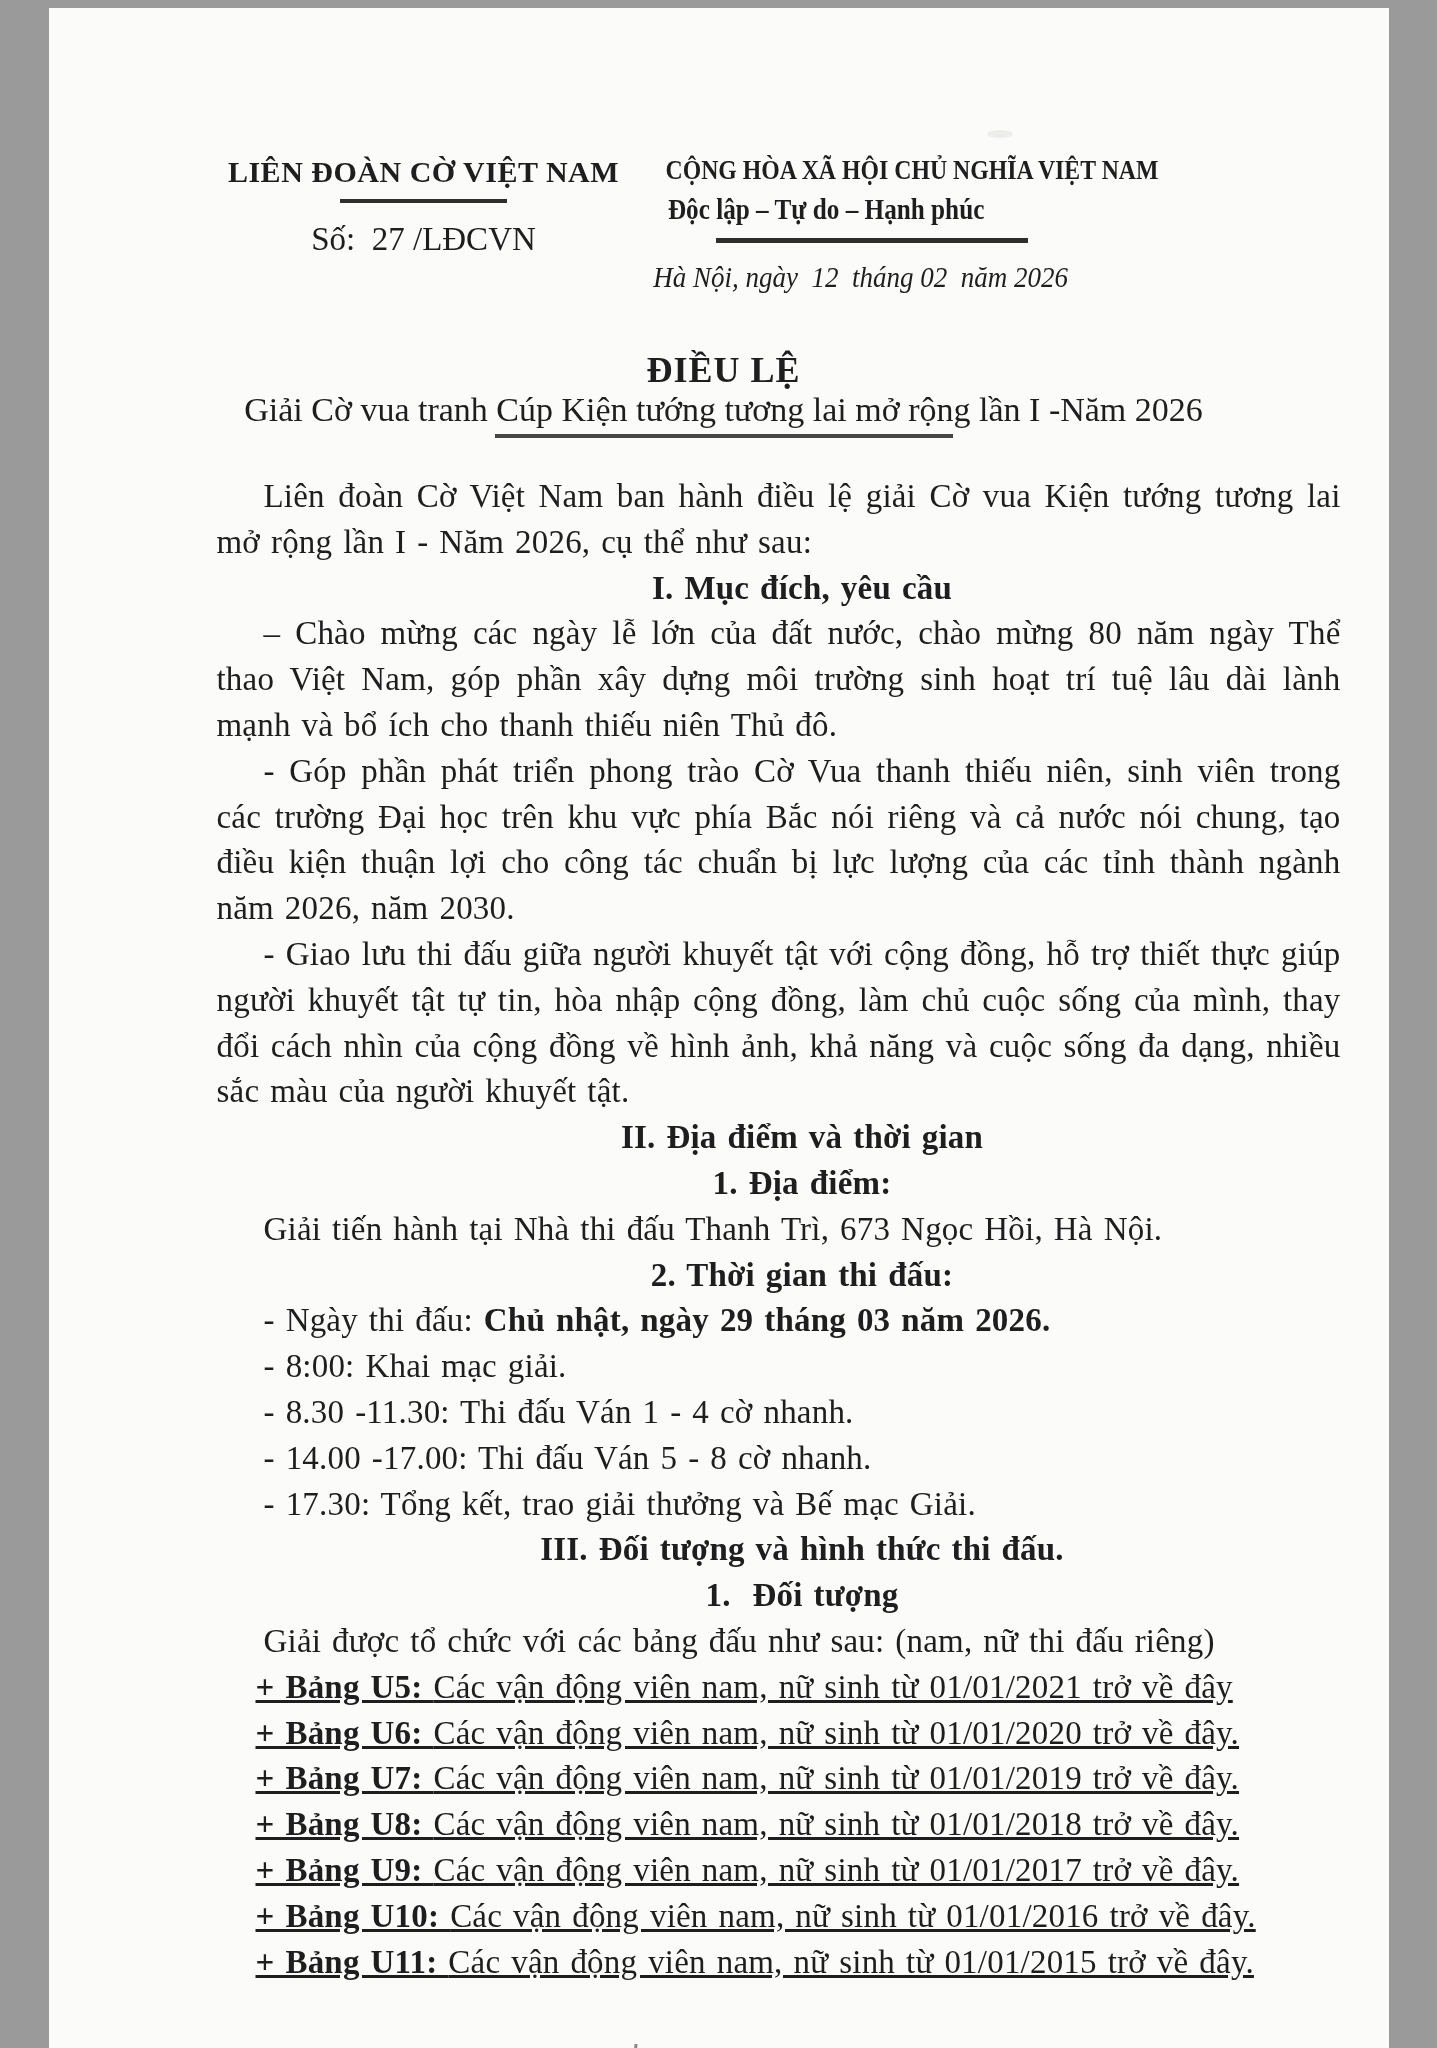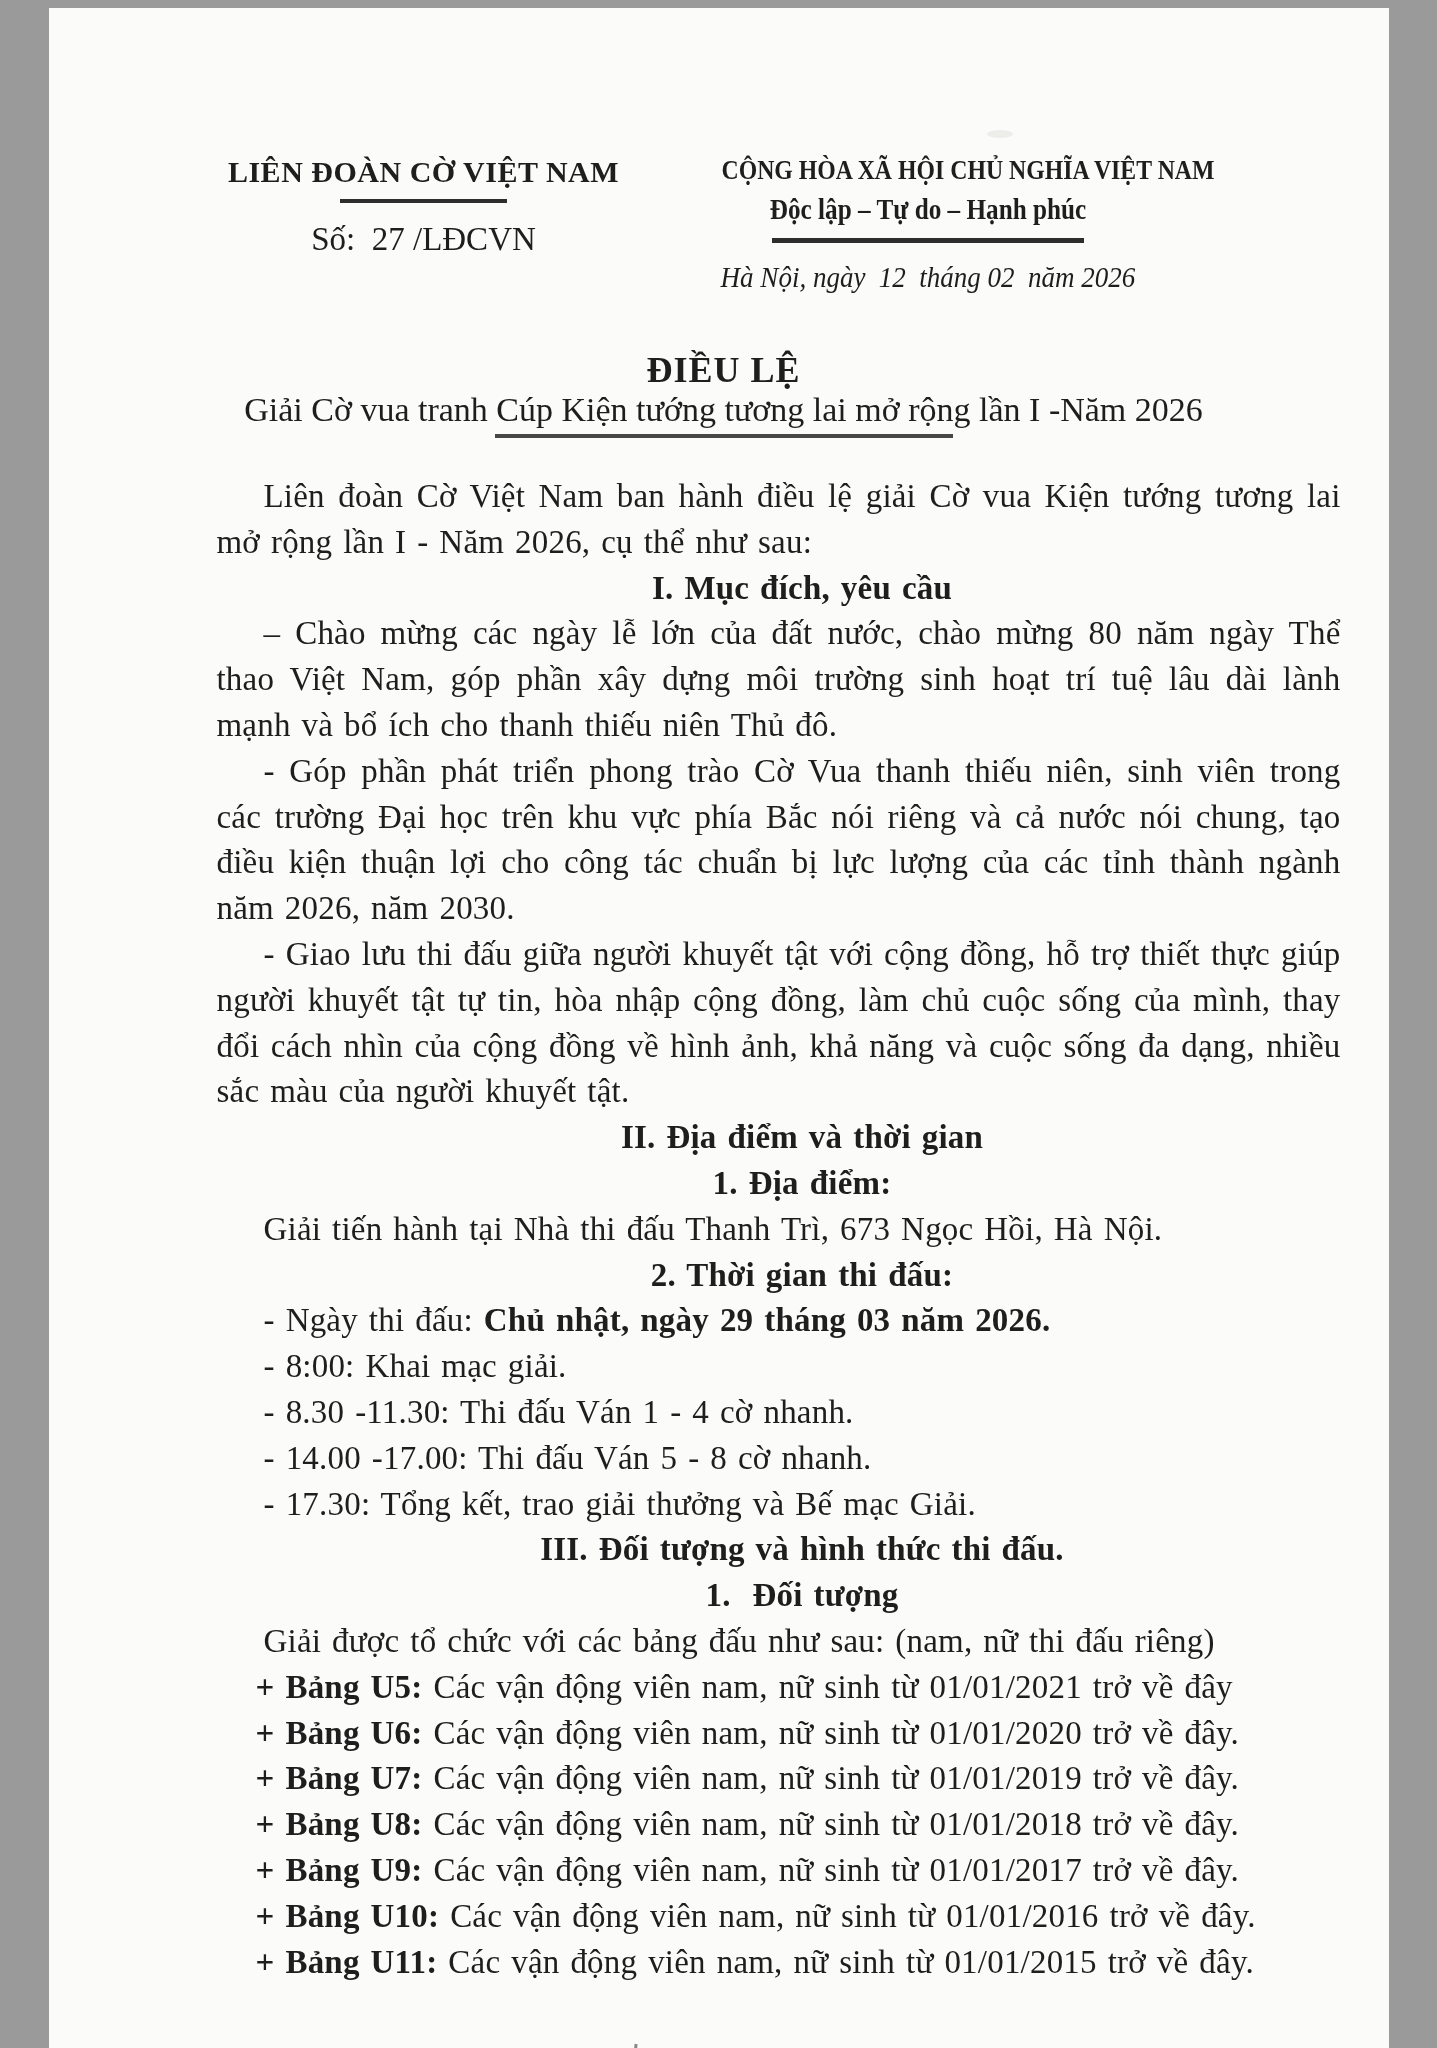--- a/index.html
+++ b/index.html
@@ -6,42 +6,42 @@
   .page{
     position:relative;width:1340px;height:2048px;margin:8px auto;
     background:var(--paper,#fbfbfa);overflow:hidden;
     font-family:"Liberation Serif","DejaVu Serif",serif;color:var(--ink,#1e1e1e);
   }
   
   .header-left{position:absolute;top:147px;left:178px;width:394px;text-align:center;}
   .org{font-weight:bold;font-size:30px;letter-spacing:.5px;white-space:nowrap;}
   .rule-left{width:167px;height:4px;background:var(--rule,#2e2e2e);margin:10px auto 0;}
   .doc-number{font-size:33px;margin-top:18px;white-space:pre;}
-  .header-right{position:absolute;top:146px;left:636px;width:486px;text-align:center;}
+  .header-right{position:absolute;top:146px;left:580px;width:486px;text-align:left;}
   .national{font-weight:bold;font-size:28px;white-space:nowrap;transform:scaleX(.85);transform-origin:50% 0;}
   .motto{font-weight:bold;font-size:30px;margin-top:6px;white-space:nowrap;transform:scaleX(.84);transform-origin:50% 0;}
   .rule-right{width:312px;height:5px;background:var(--rule,#2e2e2e);margin:12px auto 0;}
   .dateline{font-style:italic;font-size:30px;margin-top:17px;white-space:pre;transform:scaleX(.9);transform-origin:50% 0;}
   
   .title-block{position:absolute;top:342px;left:5px;width:100%;text-align:center;}
   .title1{font-size:36px;font-weight:bold;letter-spacing:1px;line-height:40px;}
   .title2{font-size:34px;font-weight:normal;line-height:40px;}
   .title-rule{width:458px;height:4px;background:#474747;margin:4px auto 0;}
   
   .doc-body{
     position:absolute;top:466px;left:168px;width:1124px;
     font-size:33px;line-height:45.8px;text-align:justify;
     word-spacing:2.5px;letter-spacing:.2px;
   }
   .bl{margin:0;}
   .bl .b{font-weight:bold;}
   .s-paragraph{text-indent:47px;}
   .s-heading{margin-left:47px;font-weight:bold;text-align:center;}
   .s-line{margin-left:47px;text-align:left;}
-  .s-list-item{margin-left:39px;text-align:left;}
+  .s-list-item{margin-left:39px;text-align:left;text-decoration:underline;}
   
   .stamp{position:absolute;left:1370px;top:980px;width:270px;height:270px;opacity:.92;}
   
   .speck-dark{position:absolute;left:585px;top:2036px;width:3px;height:11px;background:#6d6d6d;transform:rotate(6deg);opacity:.8;}
   .speck-light{position:absolute;left:656px;top:2040px;width:5px;height:4px;background:#c9c9c9;border-radius:50%;}
   .smudge{position:absolute;left:938px;top:122px;width:26px;height:8px;background:#ededea;border-radius:50%;}
 </style>
 </head>
 <body>
 

